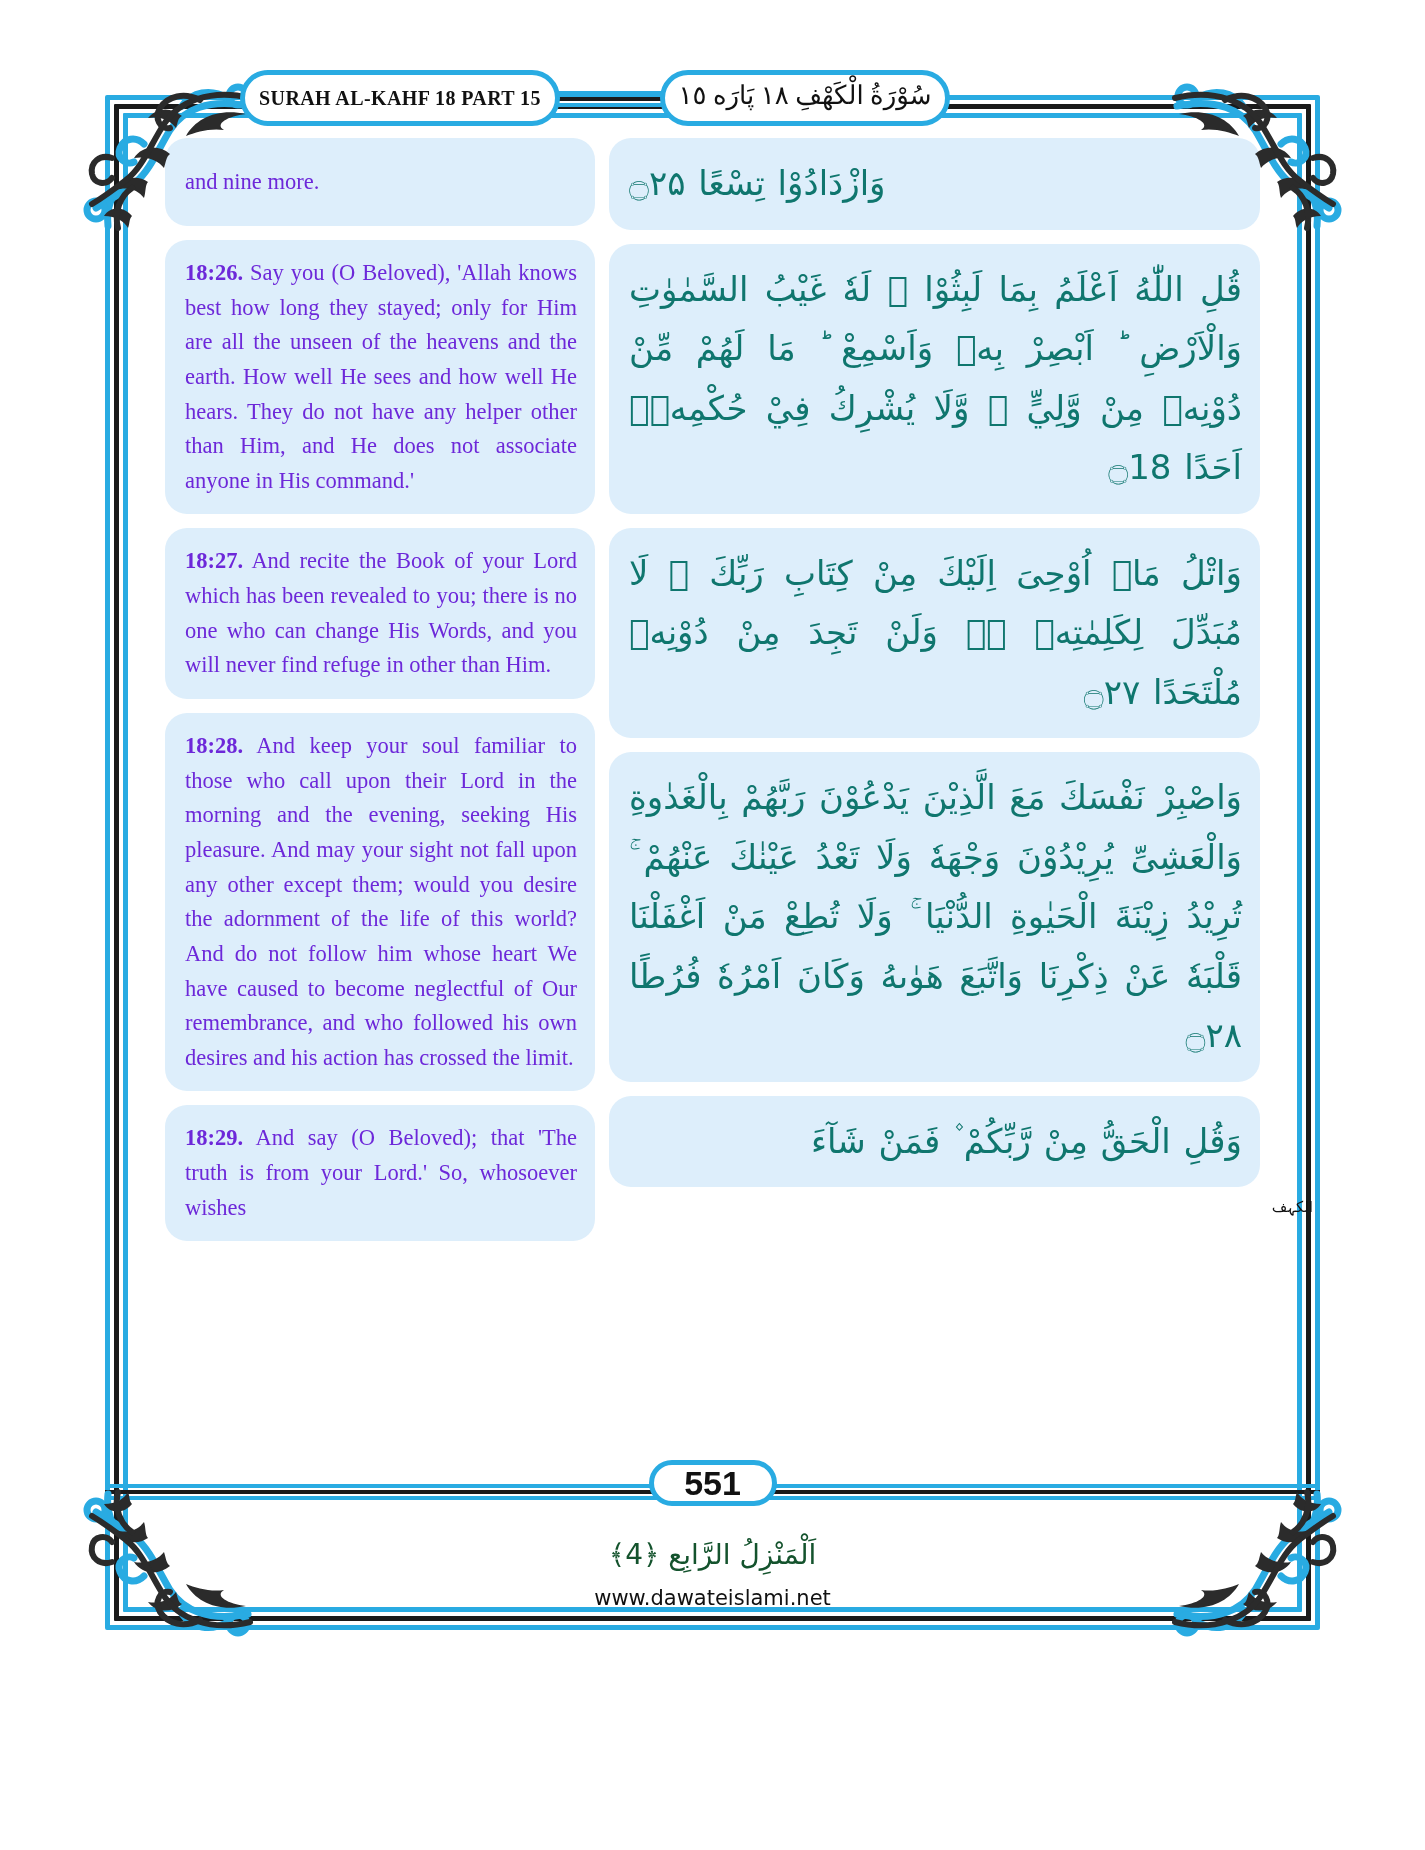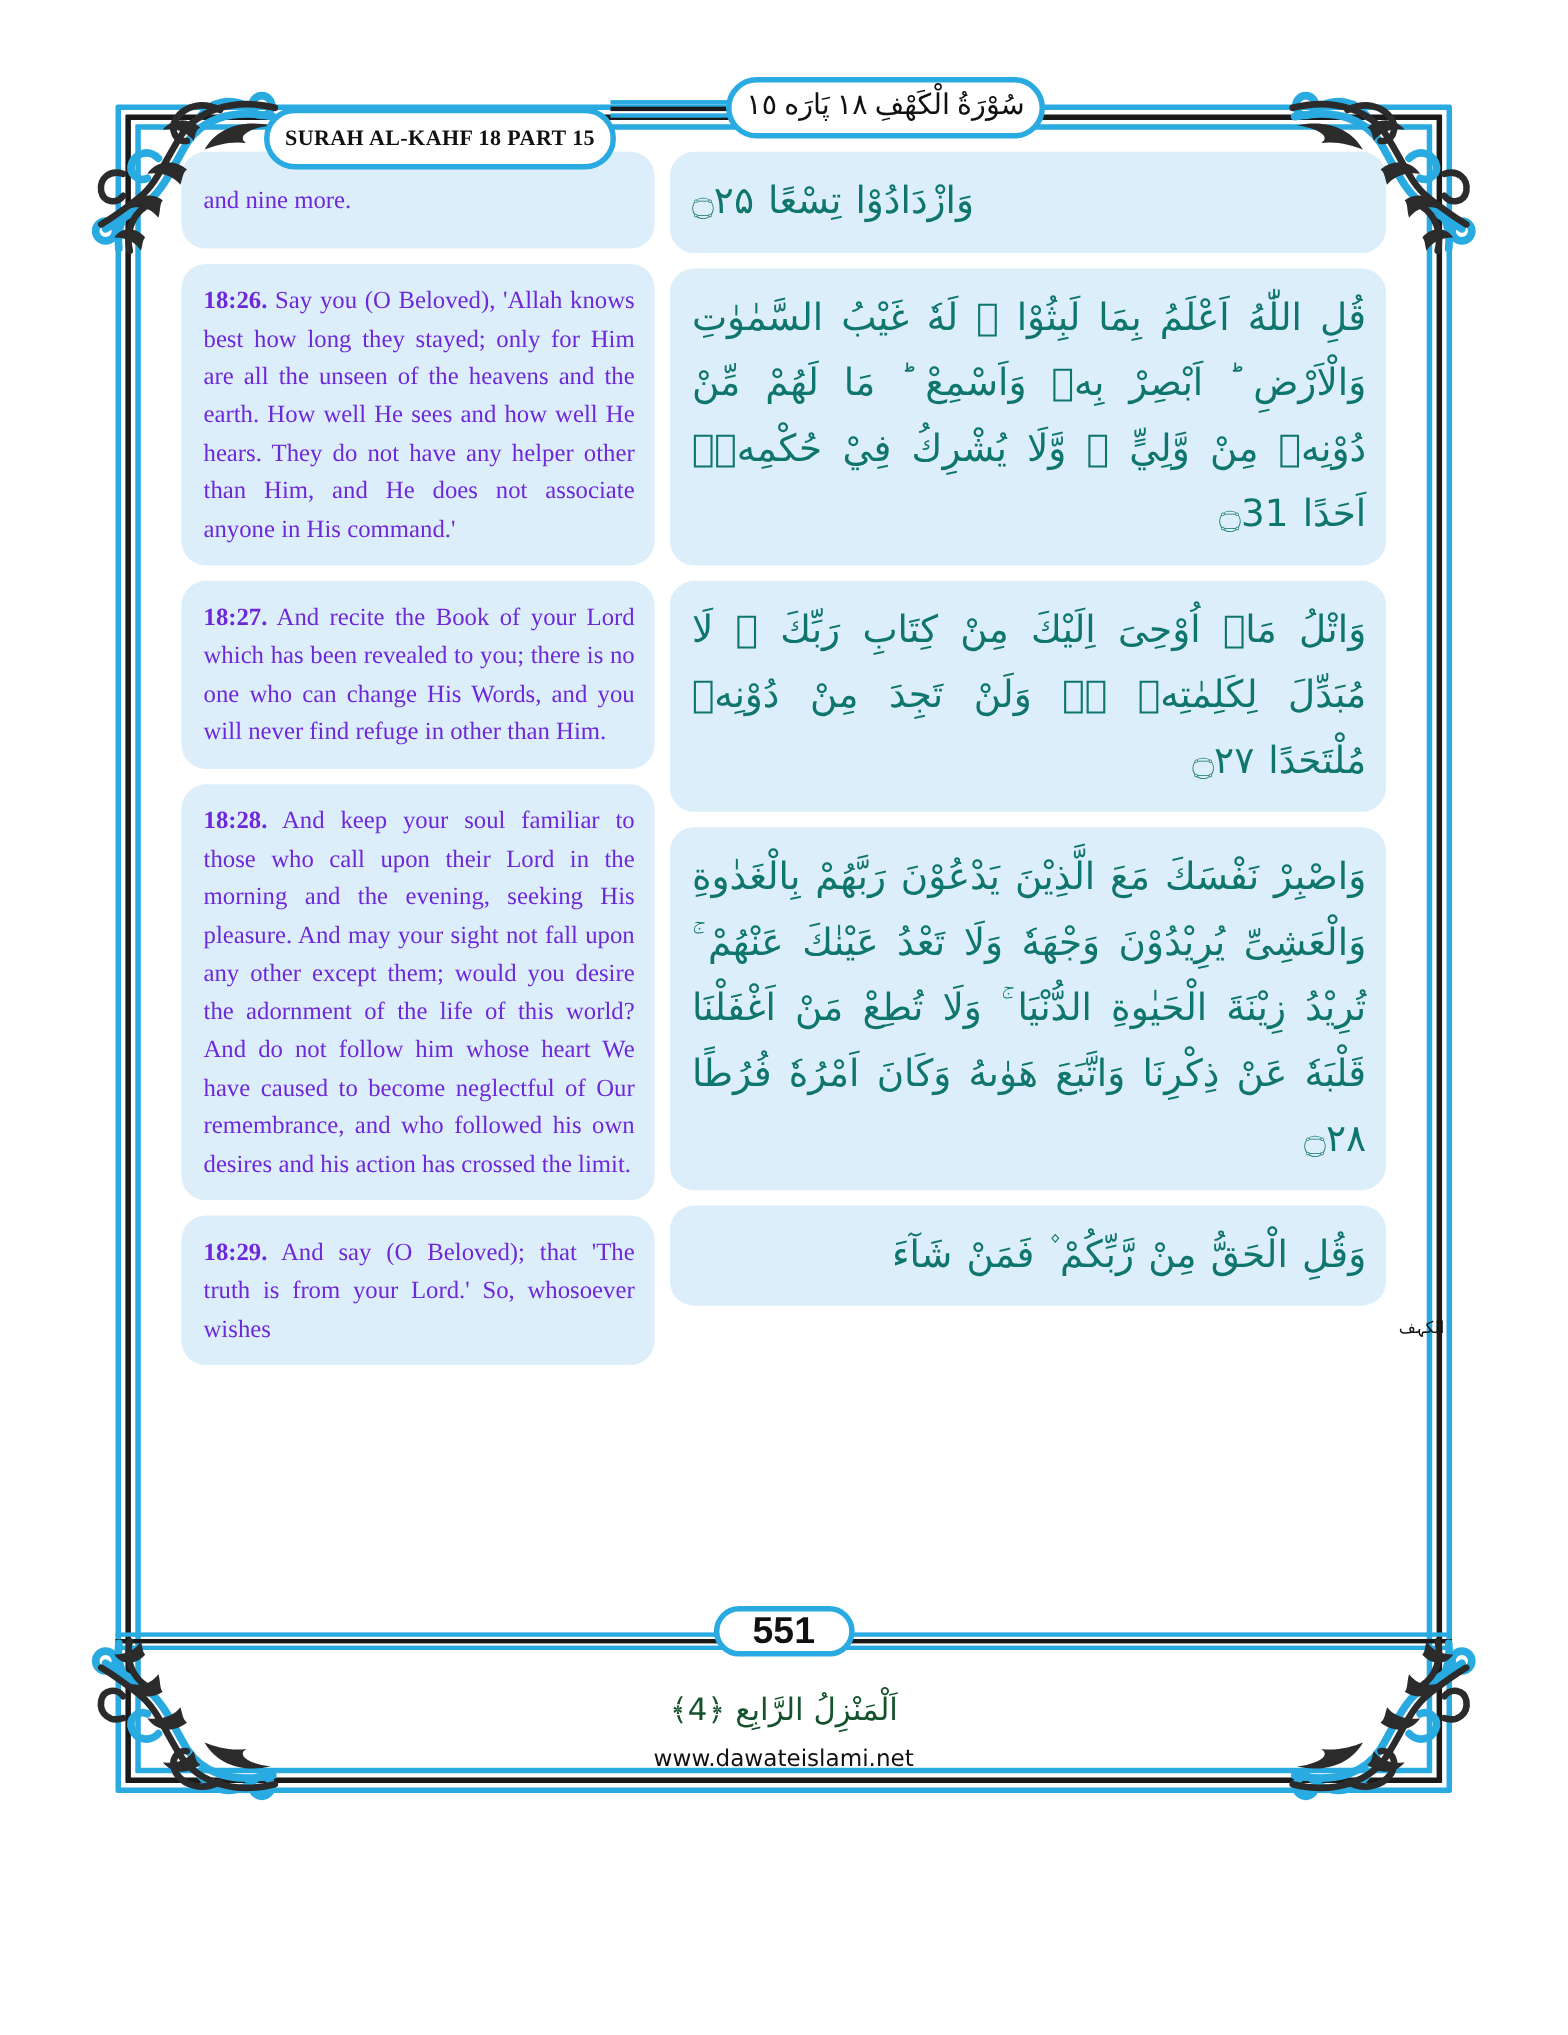--- a/index.html
+++ b/index.html
@@ -65,21 +65,20 @@
     height: 56px;
     display: flex;
     align-items: center;
     justify-content: center;
     pointer-events: auto;
   }
 
   .pill-left {
     left: 240px;
     width: 320px;
-    margin-top: 28px;
   }
   .pill-right {
     left: 660px;
     width: 290px;
   }
 
   .pill-left .txt {
     font-family: "Liberation Serif", serif;
     font-weight: bold;
     font-size: 20px;
@@ -419,21 +418,21 @@
 
     </div>
 
     <div class="col col-ar">
 
       <div class="verse-box box-h1">
         <div class="ar-text single-line">وَازْدَادُوْا تِسْعًا ۝۲۵</div>
       </div>
 
       <div class="verse-box">
-        <div class="ar-text">قُلِ اللّٰهُ اَعْلَمُ بِمَا لَبِثُوْا ۚ لَهٗ غَيْبُ السَّمٰوٰتِ وَالْاَرْضِ ؕ اَبْصِرْ بِهٖ وَاَسْمِعْ ؕ مَا لَهُمْ مِّنْ دُوْنِهٖ مِنْ وَّلِيٍّ ۗ وَّلَا يُشْرِكُ فِيْ حُكْمِهٖۤ اَحَدًا ۝31</div>
+        <div class="ar-text">قُلِ اللّٰهُ اَعْلَمُ بِمَا لَبِثُوْا ۚ لَهٗ غَيْبُ السَّمٰوٰتِ وَالْاَرْضِ ؕ اَبْصِرْ بِهٖ وَاَسْمِعْ ؕ مَا لَهُمْ مِّنْ دُوْنِهٖ مِنْ وَّلِيٍّ ۗ وَّلَا يُشْرِكُ فِيْ حُكْمِهٖۤ اَحَدًا ۝18</div>
       </div>
 
       <div class="verse-box">
         <div class="ar-text">وَاتْلُ مَاۤ اُوْحِیَ اِلَيْكَ مِنْ كِتَابِ رَبِّكَ ۚ لَا مُبَدِّلَ لِكَلِمٰتِهٖ ۚ۬ وَلَنْ تَجِدَ مِنْ دُوْنِهٖ مُلْتَحَدًا ۝۲۷</div>
       </div>
 
       <div class="verse-box">
         <div class="ar-text">وَاصْبِرْ نَفْسَكَ مَعَ الَّذِيْنَ يَدْعُوْنَ رَبَّهُمْ بِالْغَدٰوةِ وَالْعَشِیِّ يُرِيْدُوْنَ وَجْهَهٗ وَلَا تَعْدُ عَيْنٰكَ عَنْهُمْ ۚ تُرِيْدُ زِيْنَةَ الْحَيٰوةِ الدُّنْيَا ۚ وَلَا تُطِعْ مَنْ اَغْفَلْنَا قَلْبَهٗ عَنْ ذِكْرِنَا وَاتَّبَعَ هَوٰىهُ وَكَانَ اَمْرُهٗ فُرُطًا ۝۲۸</div>
       </div>
 

